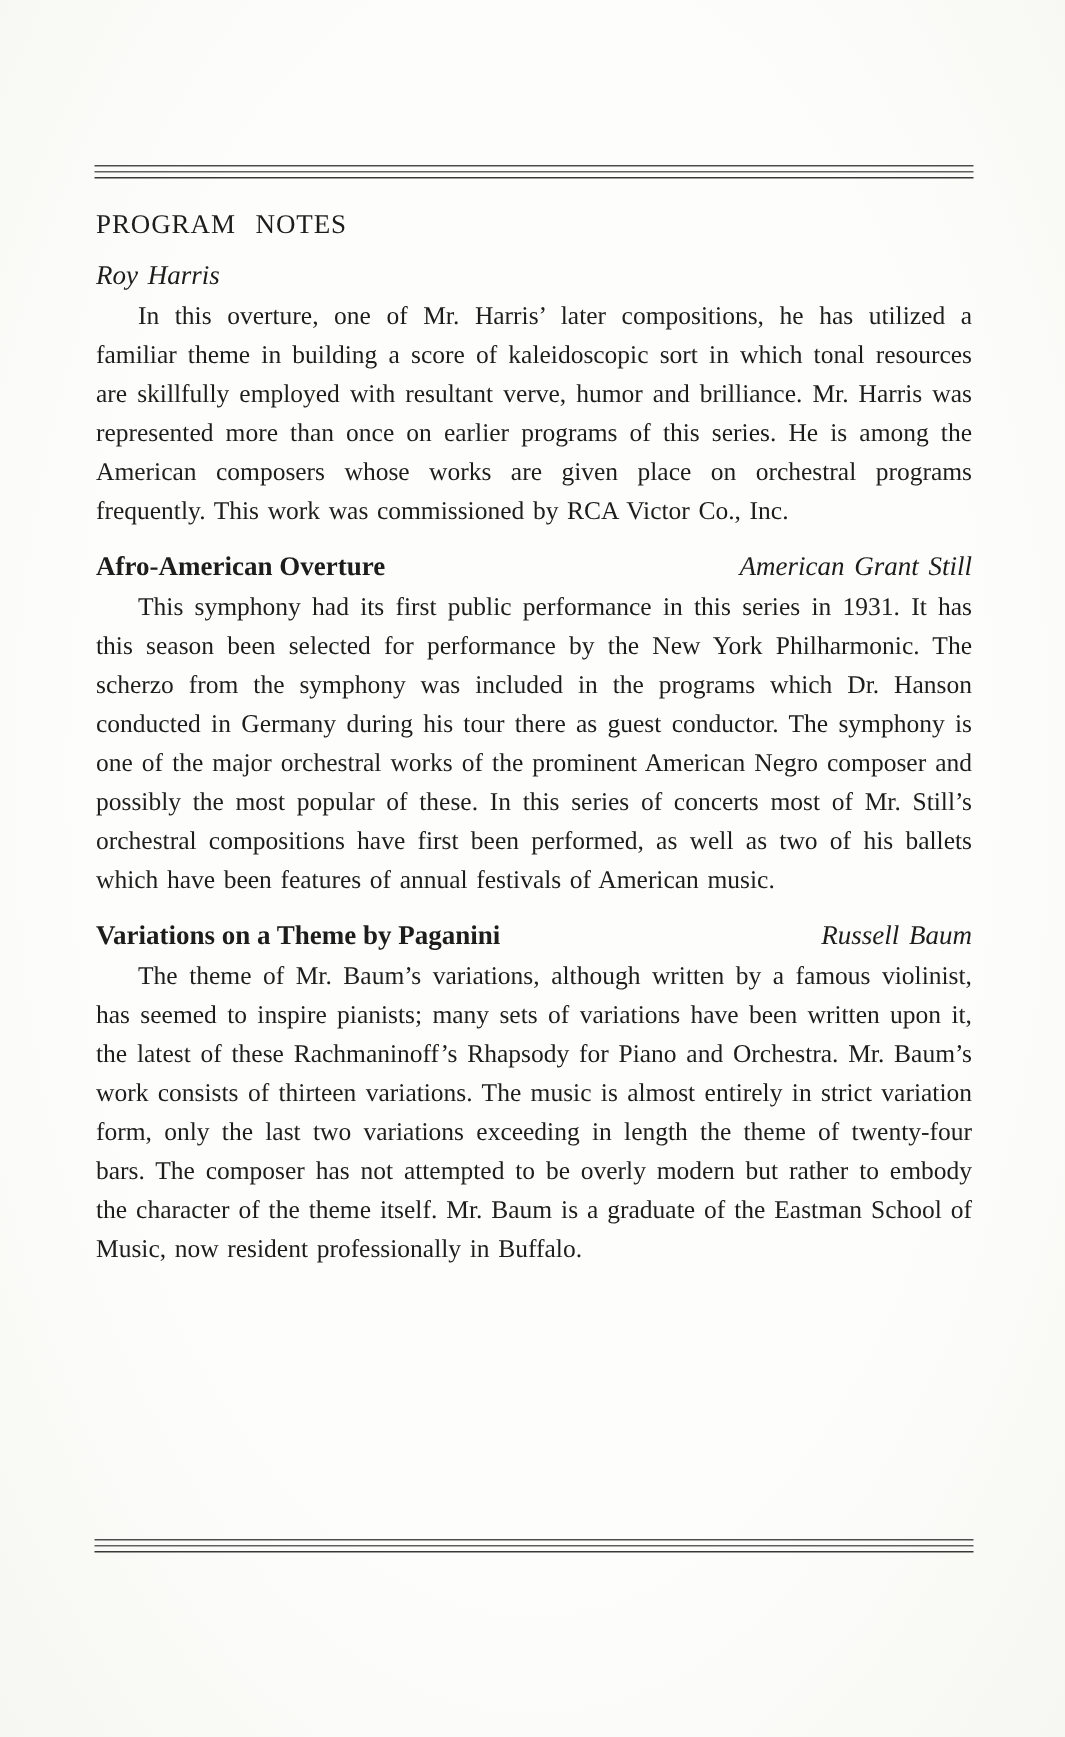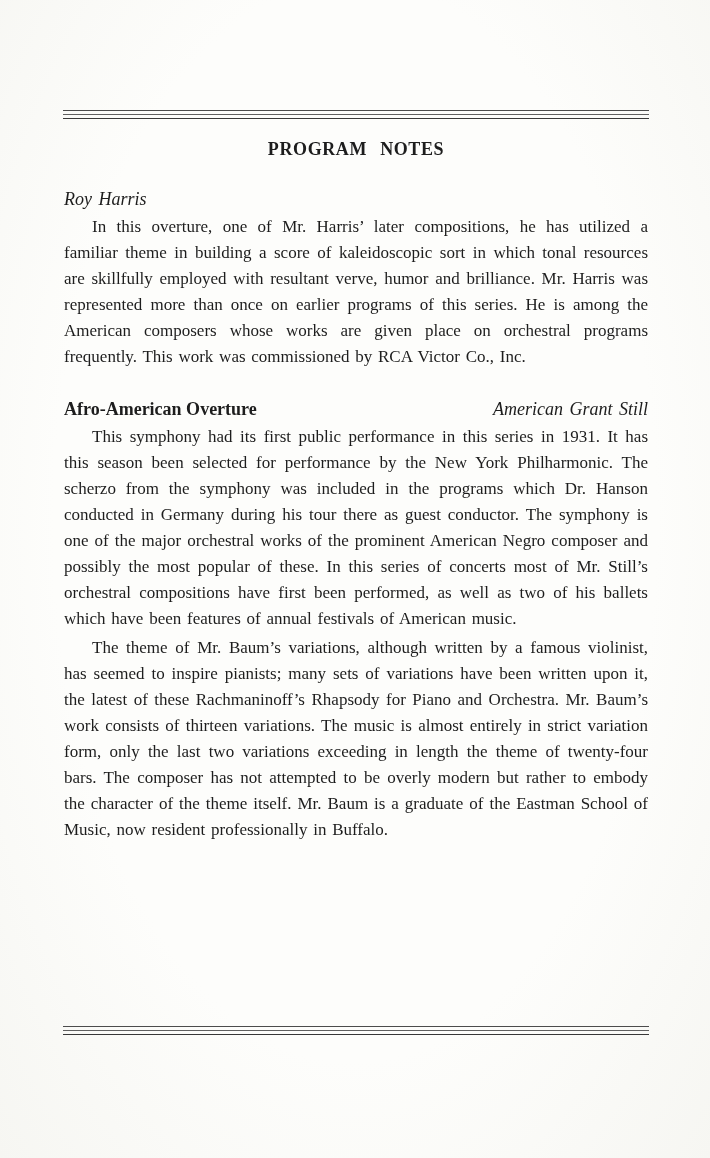--- a/index.html
+++ b/index.html
@@ -39,42 +39,40 @@
   .content {
     position: absolute;
     top: 0;
     left: 64px;
     width: 584px;
   }
   .title {
     margin: 139px 0 0 0;
     font-size: 18px;
     line-height: 21px;
-    font-weight: bold;
-    text-align: center;
+    font-weight: normal;
     letter-spacing: 0.6px;
     word-spacing: 8px;
   }
   .headrow {
     display: flex;
     justify-content: space-between;
     align-items: baseline;
     margin-top: 12px;
   }
   .piece {
     font-weight: bold;
     font-size: 18px;
     line-height: 23px;
   }
   .composer {
     font-style: italic;
     font-size: 18px;
     line-height: 23px;
     word-spacing: 2px;
-    margin-top: 16px;
   }
   .subtitle {
     text-align: center;
     font-size: 14.5px;
     line-height: 18px;
     margin-top: 1px;
   }
   .para {
     margin: 3px 0 0 0;
     font-size: 17px;
@@ -109,20 +107,24 @@
 
     <section>
       <div class="headrow">
         <span class="piece">Afro-American Overture</span>
         <span class="composer">American Grant Still</span>
       </div>
       <p class="para">This symphony had its first public performance in this series in 1931. It has this season been selected for performance by the New York Philharmonic. The scherzo from the symphony was included in the programs which Dr. Hanson conducted in Germany during his tour there as guest conductor. The symphony is one of the major orchestral works of the prominent American Negro composer and possibly the most popular of these. In this series of concerts most of Mr. Still’s orchestral compositions have first been performed, as well as two of his ballets which have been features of annual festivals of American music.</p>
     </section>
 
     <section>
+      <div class="headrow">
+        <span class="piece">Variations on a Theme by Paganini</span>
+        <span class="composer">Russell Baum</span>
+      </div>
       <p class="para">The theme of Mr. Baum’s variations, although written by a famous violinist, has seemed to inspire pianists; many sets of variations have been written upon it, the latest of these Rachmaninoff’s Rhapsody for Piano and Orchestra. Mr. Baum’s work consists of thirteen variations. The music is almost entirely in strict variation form, only the last two variations exceeding in length the theme of twenty-four bars. The composer has not attempted to be overly modern but rather to embody the character of the theme itself. Mr. Baum is a graduate of the Eastman School of Music, now resident professionally in Buffalo.</p>
     </section>
 
   </div>
 
   <div class="rule rule-bottom">
       <i></i>
       <i></i>
       <i></i>
     </div>

